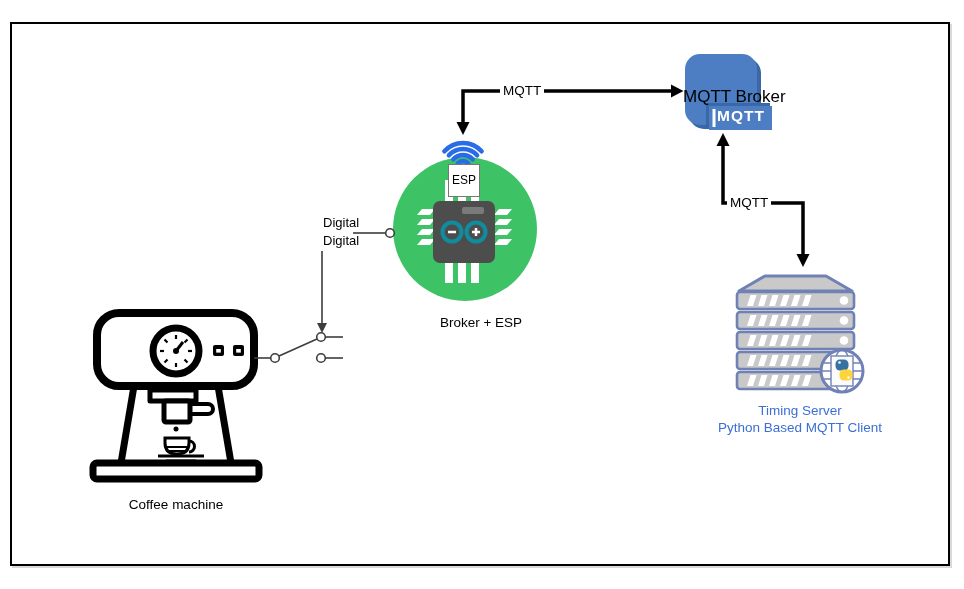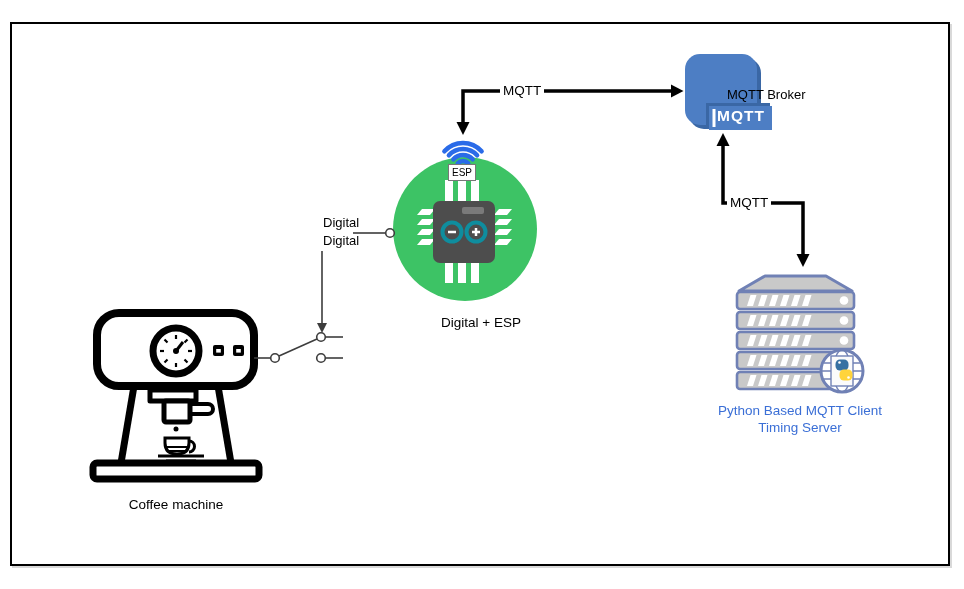--- a/index.html
+++ b/index.html
@@ -5,24 +5,24 @@
   html,body{margin:0;padding:0;background:#fff;}
   #screen{position:relative;width:964px;height:589px;background:#fff;overflow:hidden;
           font-family:Liberation Sans, sans-serif;color:#000;}
   .abs{position:absolute;}
   #frame{left:10px;top:22px;width:936px;height:540px;border:2px solid #000;background:#fff;
          box-shadow:2px 2px 0 #d9d9d9;}
   svg.layer{position:absolute;left:0;top:0;pointer-events:none;}
   .lbl{position:absolute;white-space:nowrap;}
   #label-mqtt-top{left:500px;top:83px;font-size:13.5px;background:#fff;padding:0 3px;}
   #label-mqtt-mid{left:727px;top:195px;font-size:13.5px;background:#fff;padding:0 3px;}
-  #label-broker{left:683px;top:87px;font-size:13px;margin-left:44px;}
+  #label-broker{left:683px;top:87px;font-size:17px;}
   #badge-mqtt{left:717px;top:107px;font-size:15.5px;font-weight:bold;color:#fff;letter-spacing:1px;}
-  #badge-esp{left:448px;top:164px;font-size:10px;background:#fff;border:1px solid #777;
-             padding:0 3px;line-height:15px;}
+  #badge-esp{left:448px;top:164px;font-size:12px;background:#fff;border:1px solid #777;
+             padding:8px 3px;line-height:15px;}
   #label-arduino{left:381px;top:315px;width:200px;text-align:center;font-size:13.5px;white-space:nowrap;}
   #label-coffee{left:76px;top:497px;width:200px;text-align:center;font-size:13.5px;white-space:nowrap;}
   #label-signal{left:313px;top:214px;font-size:13px;line-height:18px;margin-left:10px;}
   #label-server{left:690px;top:402px;width:220px;text-align:center;color:#3b6fd6;
                 font-size:13.5px;line-height:17px;}
 </style>
 </head>
 <body>
 
 <div id="screen">
@@ -183,24 +183,24 @@
       <circle cx="321" cy="358" r="4.3" fill="#fff"></circle>
       <line x1="326" y1="358" x2="343" y2="358"></line>
     </g>
   </svg>
 
   <div class="lbl" id="label-mqtt-top">MQTT</div>
   <div class="lbl" id="label-mqtt-mid">MQTT</div>
   <div class="lbl" id="label-broker">MQTT Broker</div>
   <div class="lbl" id="badge-mqtt">MQTT</div>
   <div class="lbl" id="badge-esp">ESP</div>
-  <div class="lbl" id="label-arduino">Digital + ESP</div>
+  <div class="lbl" id="label-arduino">Broker + ESP</div>
   <div class="lbl" id="label-coffee">Coffee machine</div>
   <div class="lbl" id="label-signal">
     <div>Digital</div>
     <div>Digital</div>
   </div>
   <div class="lbl" id="label-server">
+    <div>Timing Server</div>
     <div>Python Based MQTT Client</div>
-    <div>Timing Server</div>
   </div>
 
 </div>
 
 </body></html>

